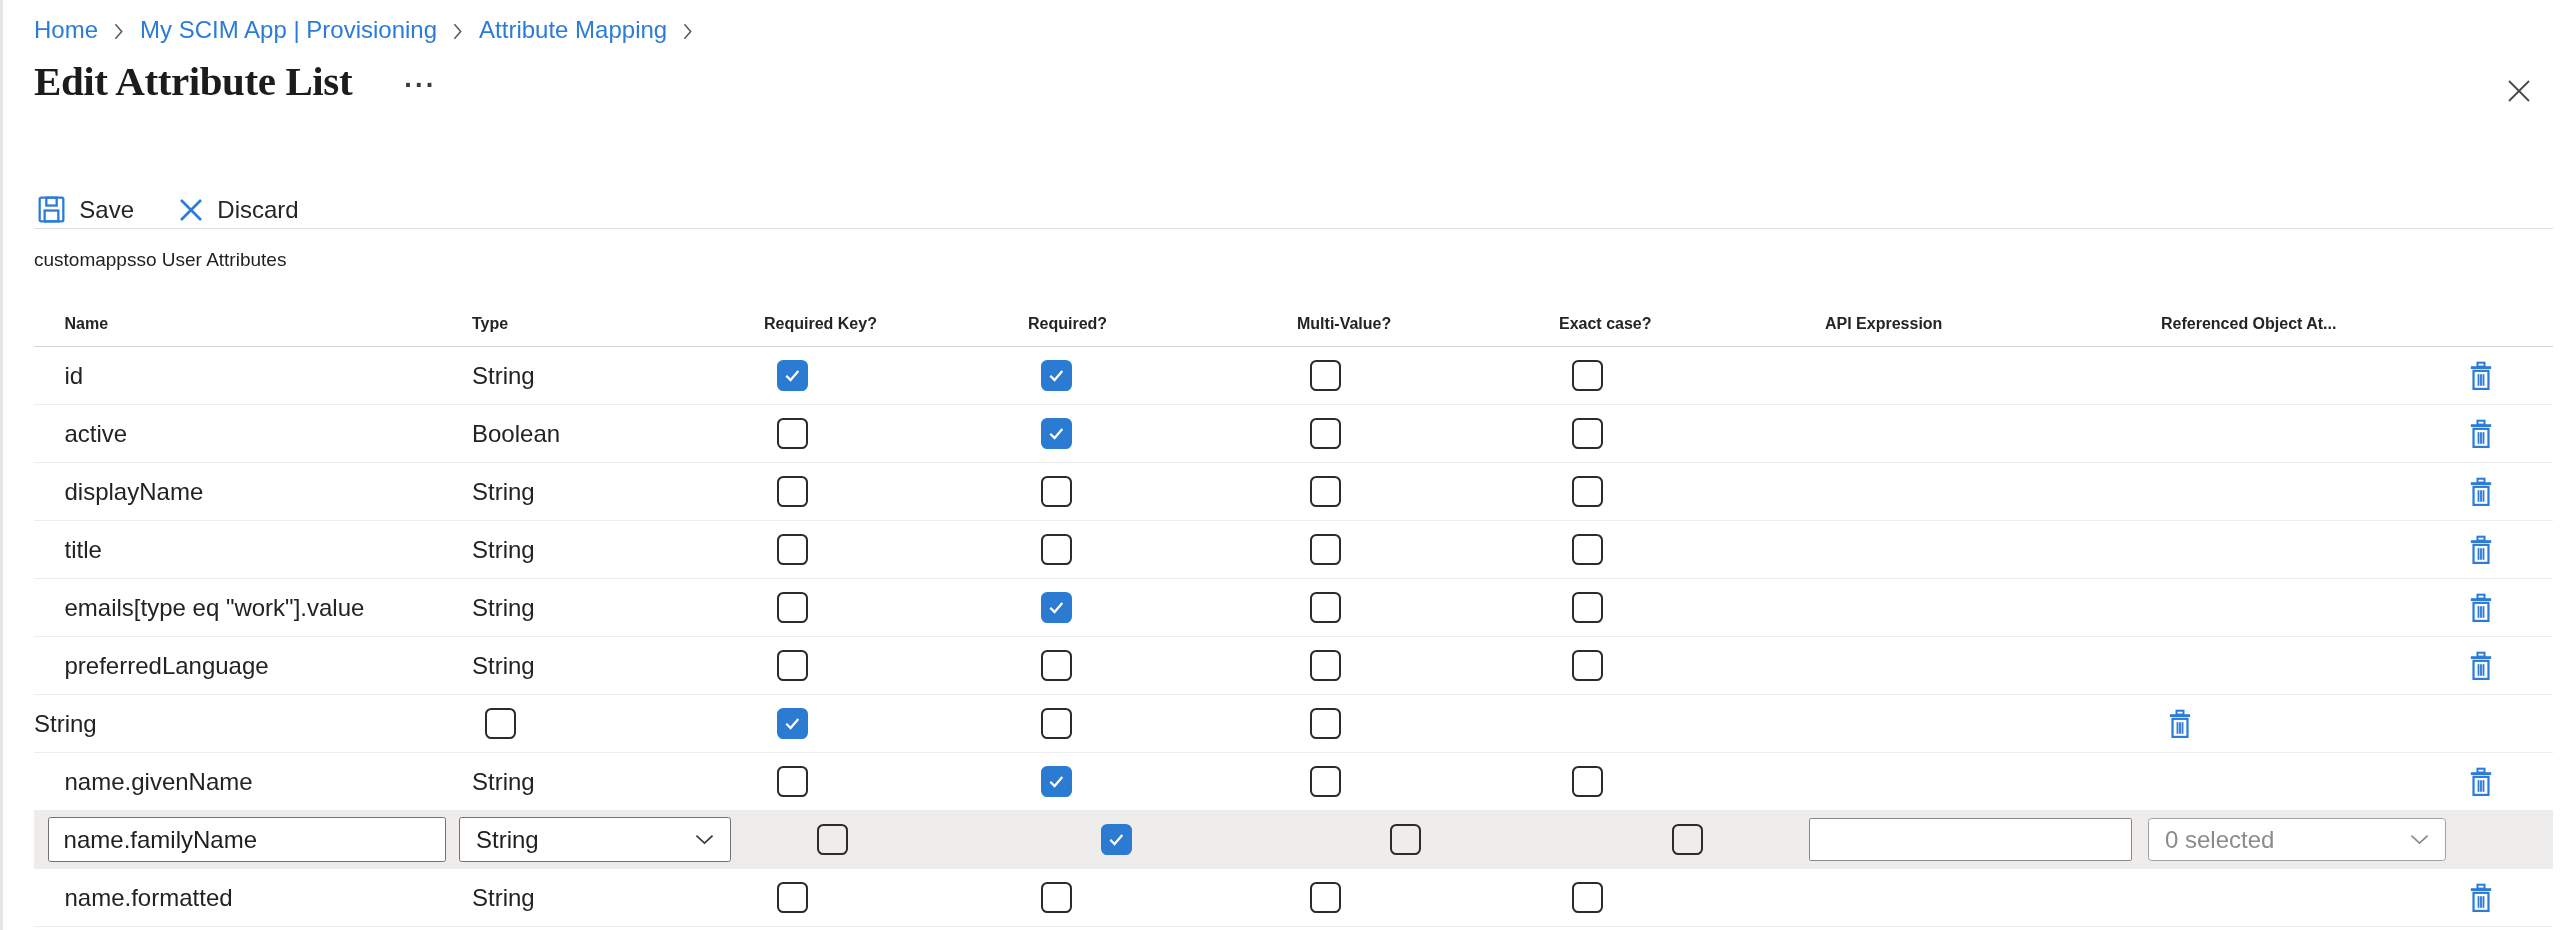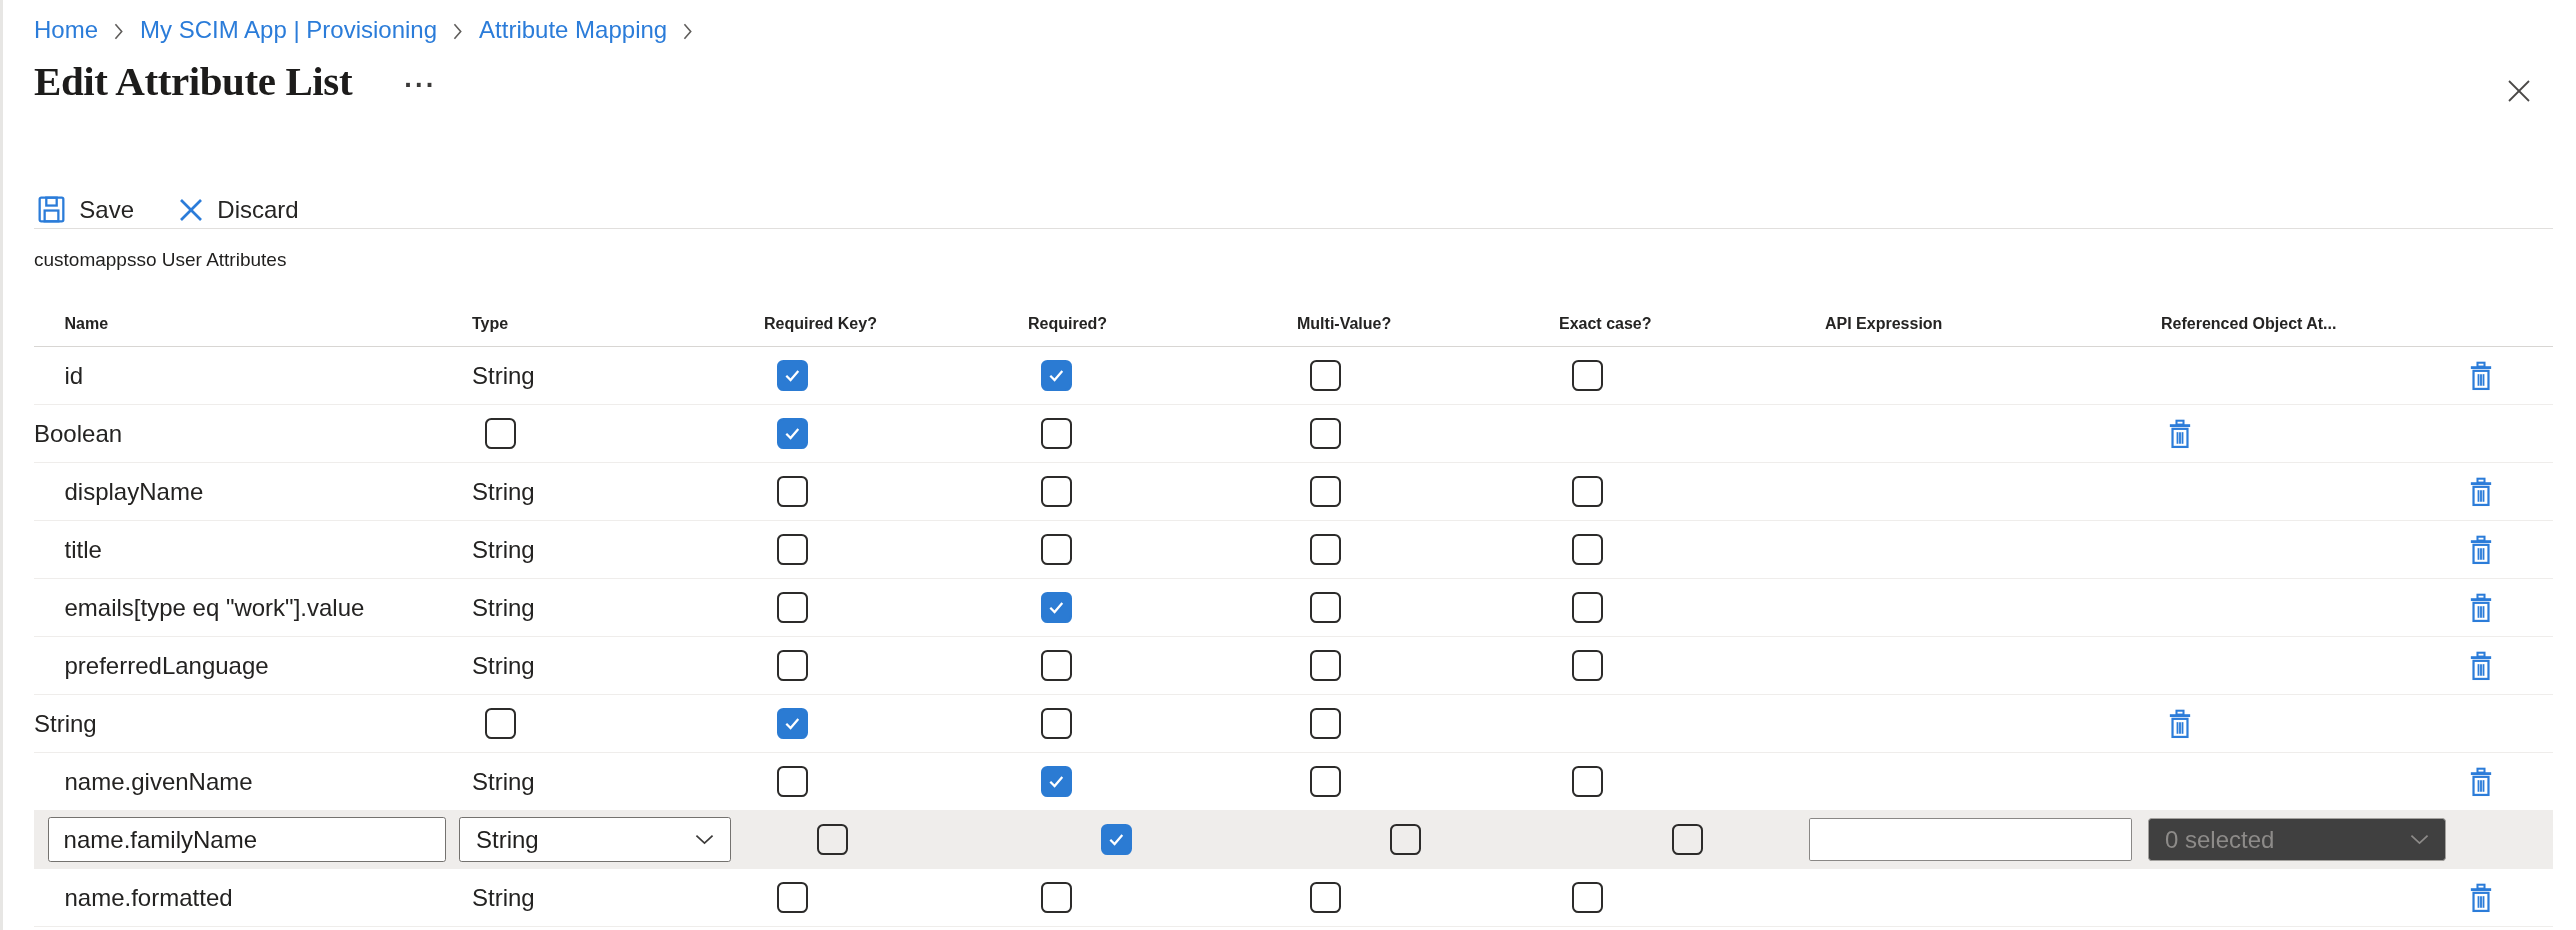--- a/index.html
+++ b/index.html
@@ -44,21 +44,21 @@
   .trash-cell{display:flex;}
   .trash-btn{margin-left:5.4px;width:27px;height:30.5px;display:flex;align-items:center;justify-content:center;cursor:pointer;}
 
   
   .edit-input{position:absolute;top:6.3px;height:45px;box-sizing:border-box;border:1.8px solid #74726f;border-radius:2.7px;background:#fff;
     font-family:"Liberation Sans","DejaVu Sans",sans-serif;font-size:24px;color:#201f1e;padding:0 14.3px;outline:none;}
   .edit-name{left:14.3px;width:398px;}
   .edit-api{left:1775px;width:323px;top:7.2px;height:43px;border-color:#8a8886;border-radius:1.8px;}
   .edit-select{position:absolute;box-sizing:border-box;display:flex;align-items:center;justify-content:space-between;cursor:pointer;padding:0 16px;}
   .edit-type{left:425px;width:272px;top:6.3px;height:45px;background:#fff;border:1.8px solid #74726f;border-radius:2.7px;color:#201f1e;}
-  .edit-ref{left:2114px;width:298px;top:7.2px;height:43px;background:#404040;border:1.8px solid #a3a19e;border-radius:3.6px;color:#8d8b89;}
+  .edit-ref{left:2114px;width:298px;top:7.2px;height:43px;background:#ffffff;border:1.8px solid #a3a19e;border-radius:3.6px;color:#8d8b89;}
   .edit-select span{font-size:24px;}
 </style>
 </head>
 <body>
 
 <div class="left-edge"></div>
 
 <div class="breadcrumb">
   <span class="crumb">Home</span>
   <span class="crumb-sep">
@@ -157,20 +157,21 @@
               <rect x="2" y="5.4" width="22" height="3" fill="#2b7cd9"></rect>
               <rect x="4.9" y="10.4" width="16.2" height="19.6" fill="none" stroke="#2b7cd9" stroke-width="2.4"></rect>
               <line x1="10.3" y1="14" x2="10.3" y2="26.6" stroke="#2b7cd9" stroke-width="2"></line>
               <line x1="13" y1="14" x2="13" y2="26.6" stroke="#2b7cd9" stroke-width="2"></line>
               <line x1="15.7" y1="14" x2="15.7" y2="26.6" stroke="#2b7cd9" stroke-width="2"></line>
             </svg>
           </div>
         </div>
       </div>
       <div class="row grid-cols">
+        <div class="cell name-cell"><span>active</span></div>
         <div class="cell"><span>Boolean</span></div>
         <div class="cell cb-cell">
           <div class="checkbox"></div>
         </div>
         <div class="cell cb-cell">
           <div class="checkbox checked">
             <svg width="20.6" height="20.6" viewBox="0 0 24 24">
               <polyline points="5,12.5 10,17.5 19,7" fill="none" stroke="#ffffff" stroke-width="2.6"></polyline>
             </svg>
           </div>

